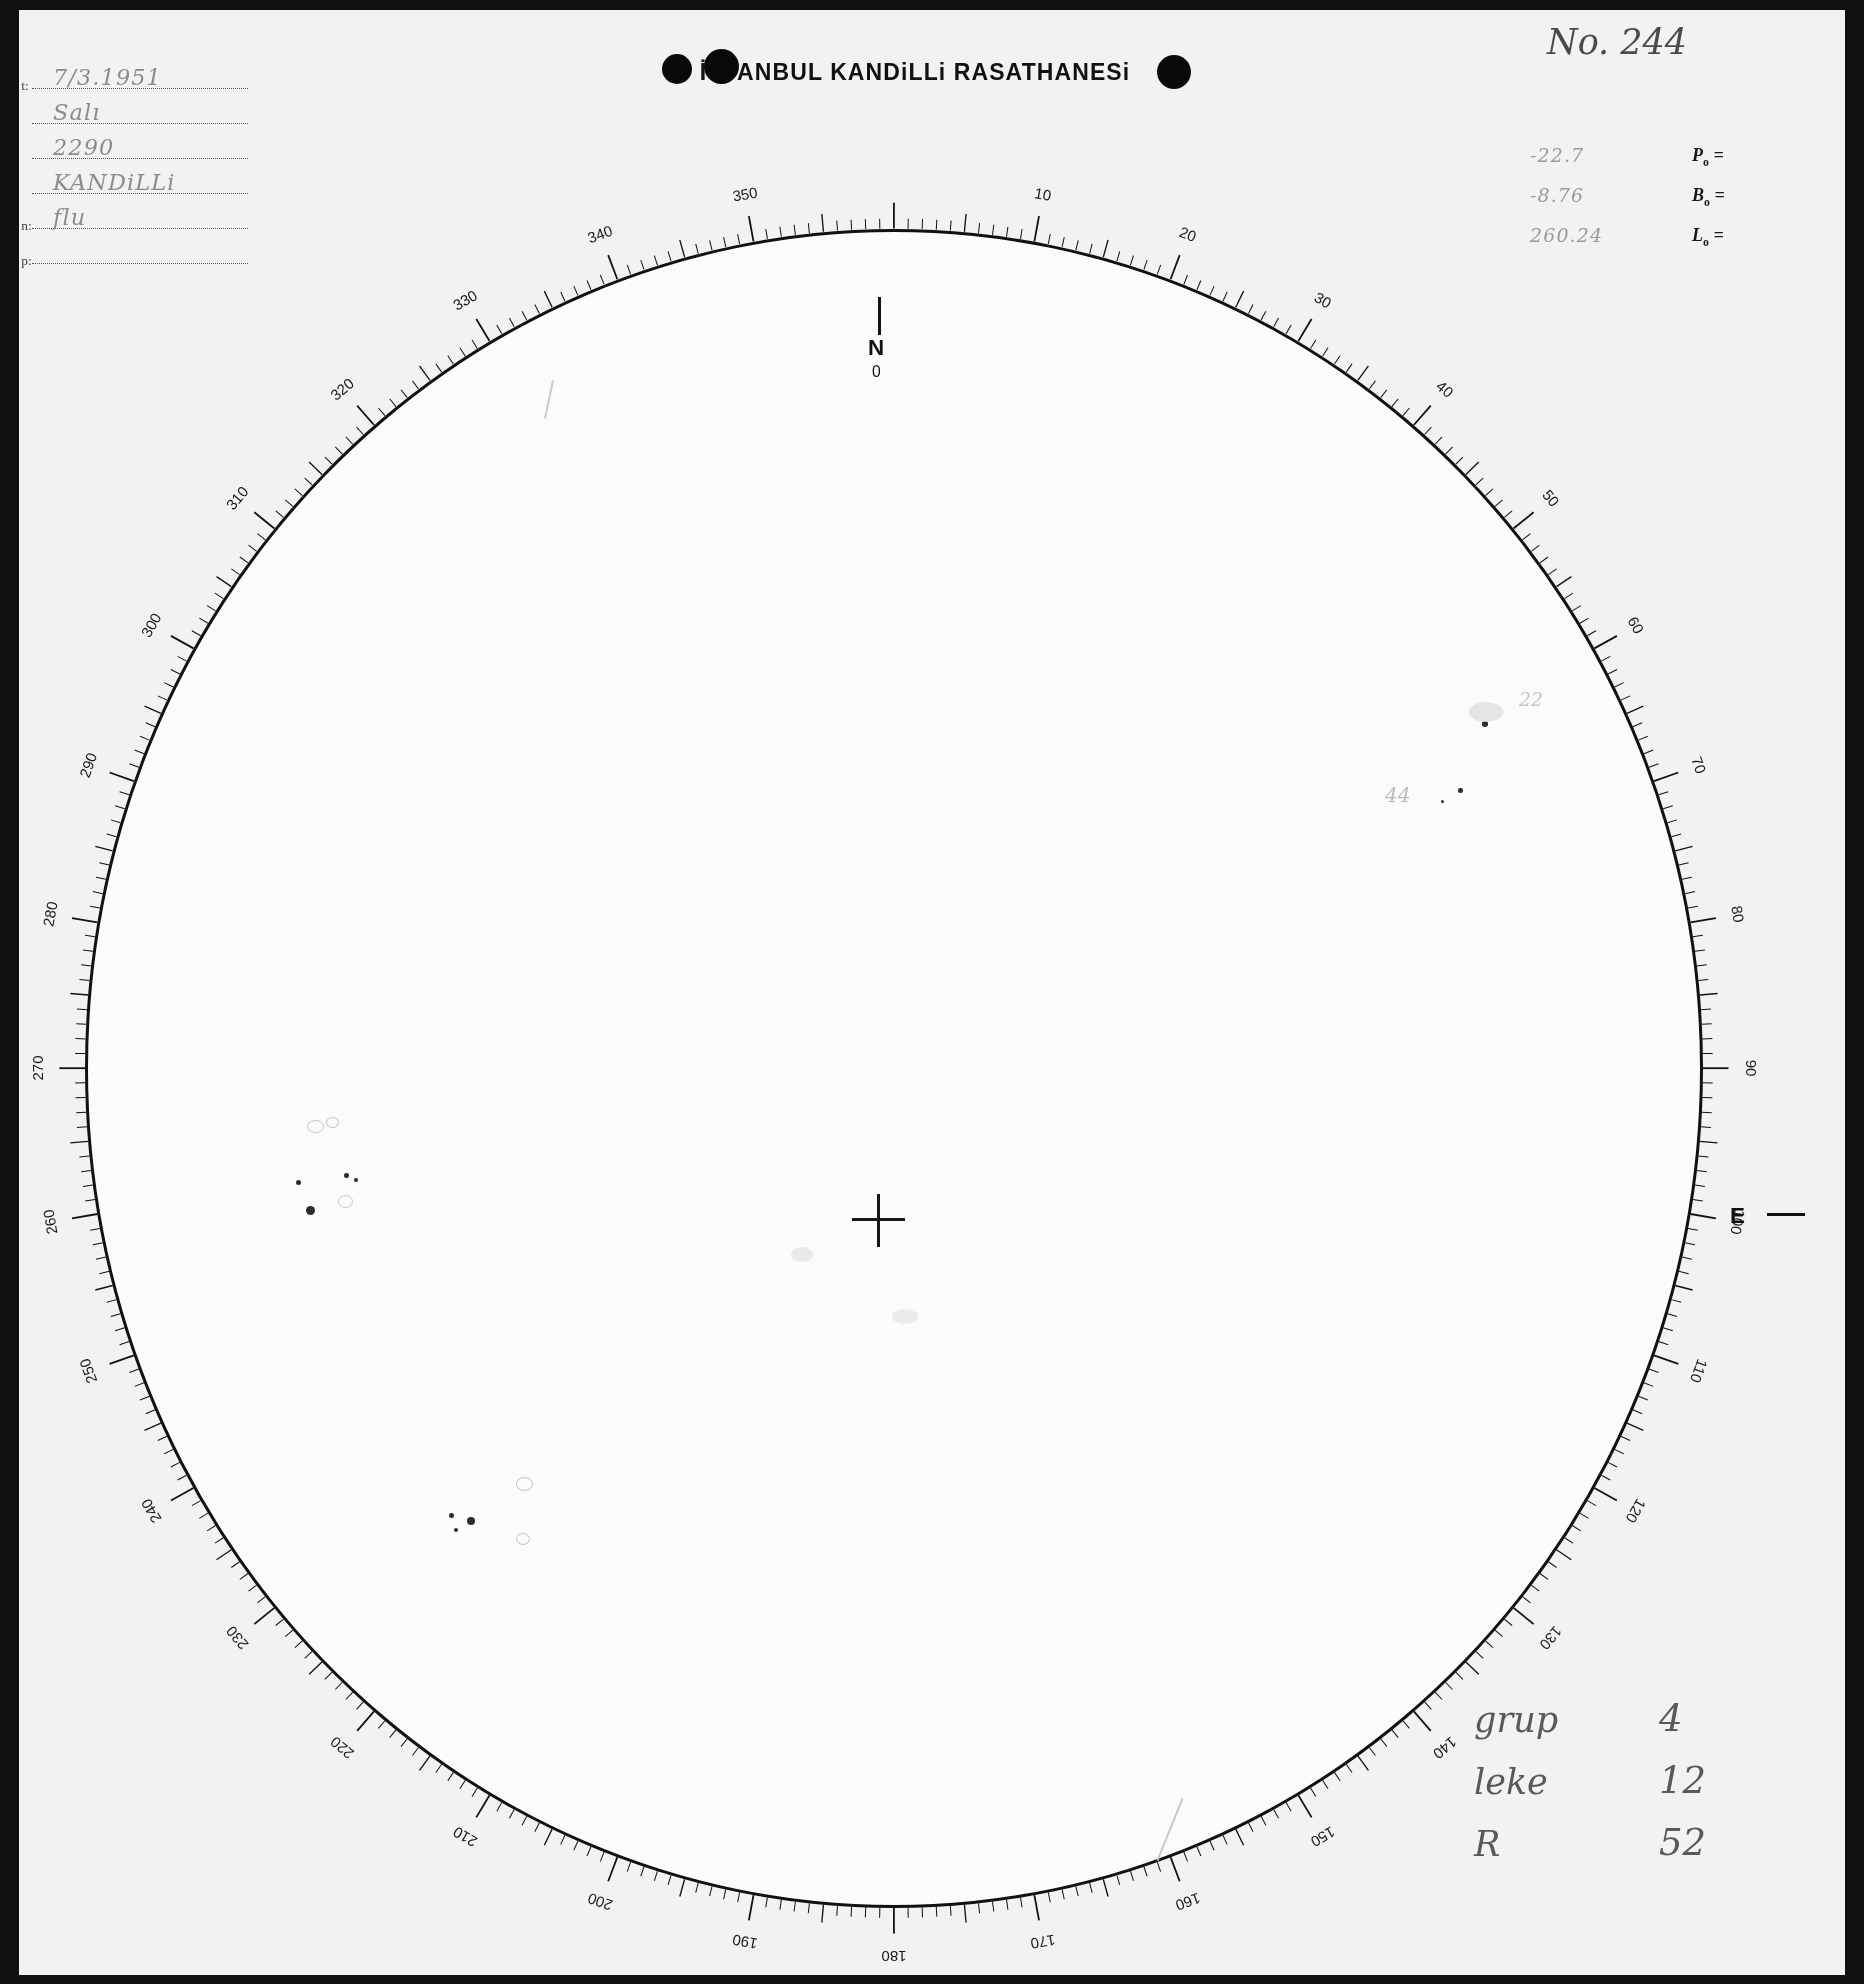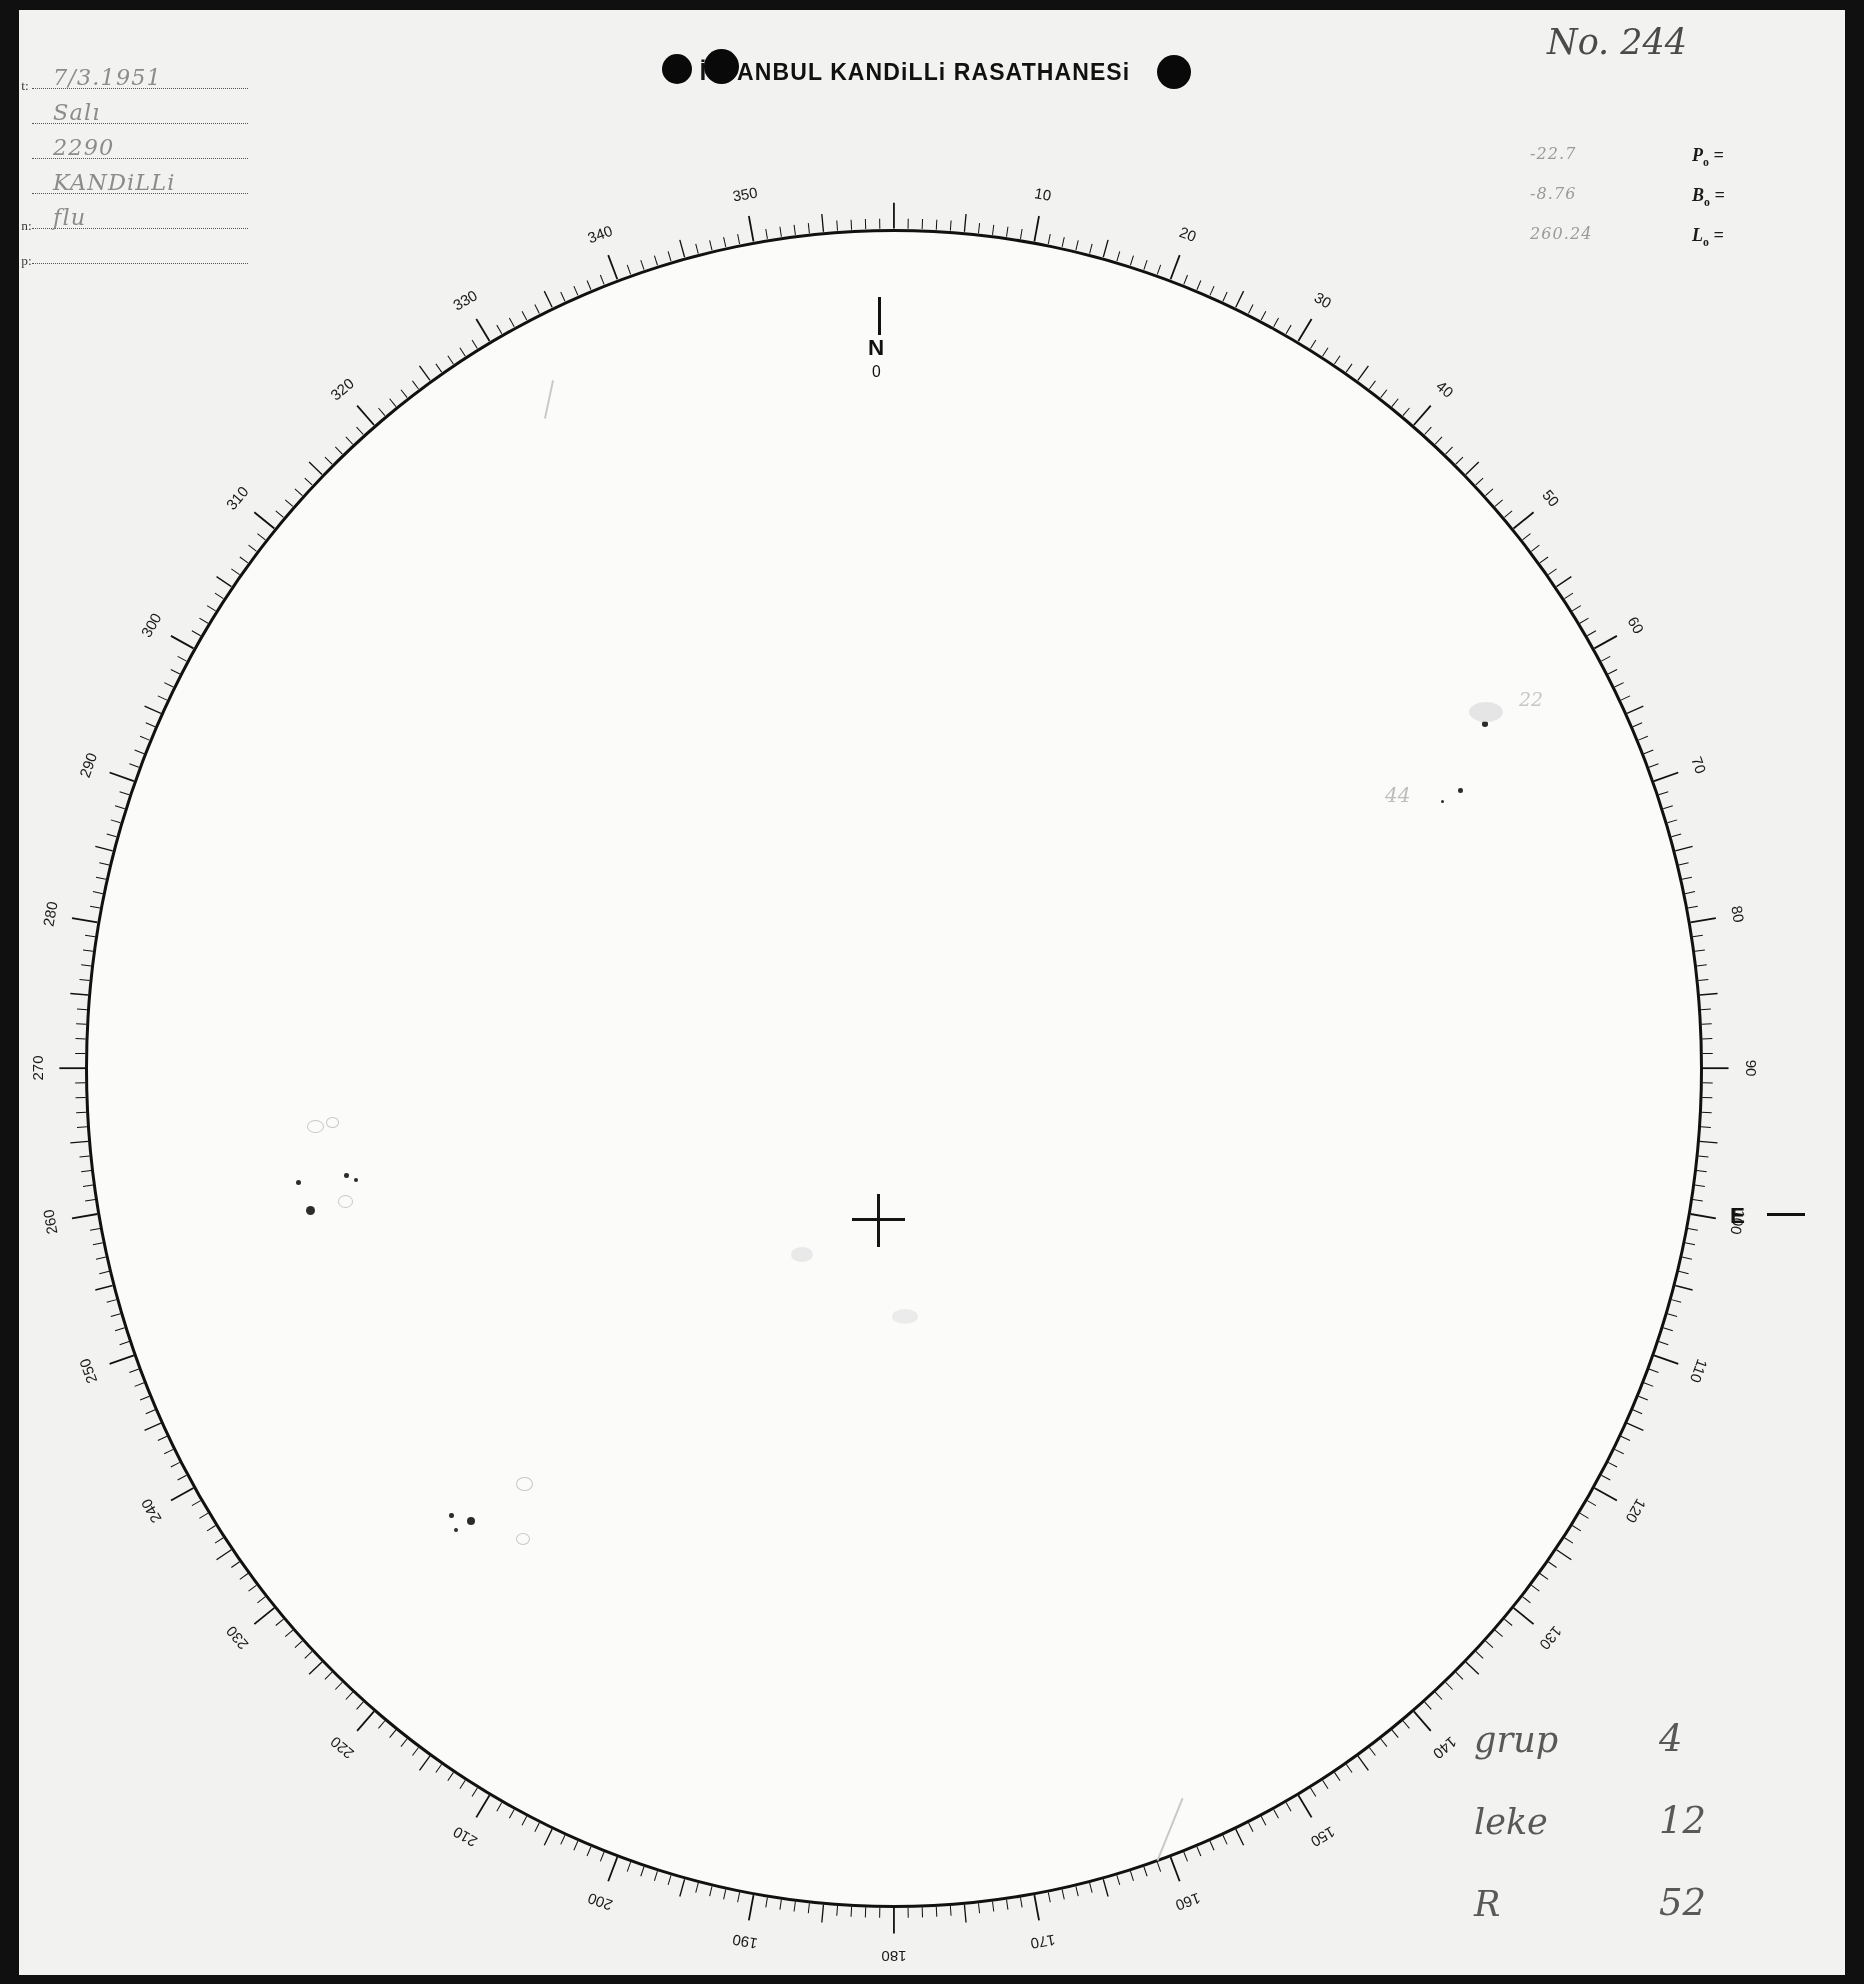--- a/index.html
+++ b/index.html
@@ -111,21 +111,21 @@
     width: 269px;
   }
   .pr {
     position: relative;
     height: 40px;
   }
   .pr-val {
     position: absolute;
     left: 0px;
     top: 0px;
-    font-size: 16px;
+    font-size: 19px;
     color: #9a9a9a;
     letter-spacing: 1.1px;
     white-space: nowrap;
     text-align: center;
   }
   .pr-key {
     position: absolute;
     left: 162px;
     top: 1.1px;
     font-size: 18px;
@@ -140,21 +140,20 @@
   
   #notes {
     position: absolute;
     left: 1455px;
     top: 1690px;
     width: 358px;
   }
   .note-row {
     position: relative;
     height: 62px;
-    margin-top: 20px;
   }
   .note-k {
     position: absolute;
     left: 0px;
     top: 0px;
     font-size: 35px;
     color: #595959;
     white-space: nowrap;
   }
   .note-v {

